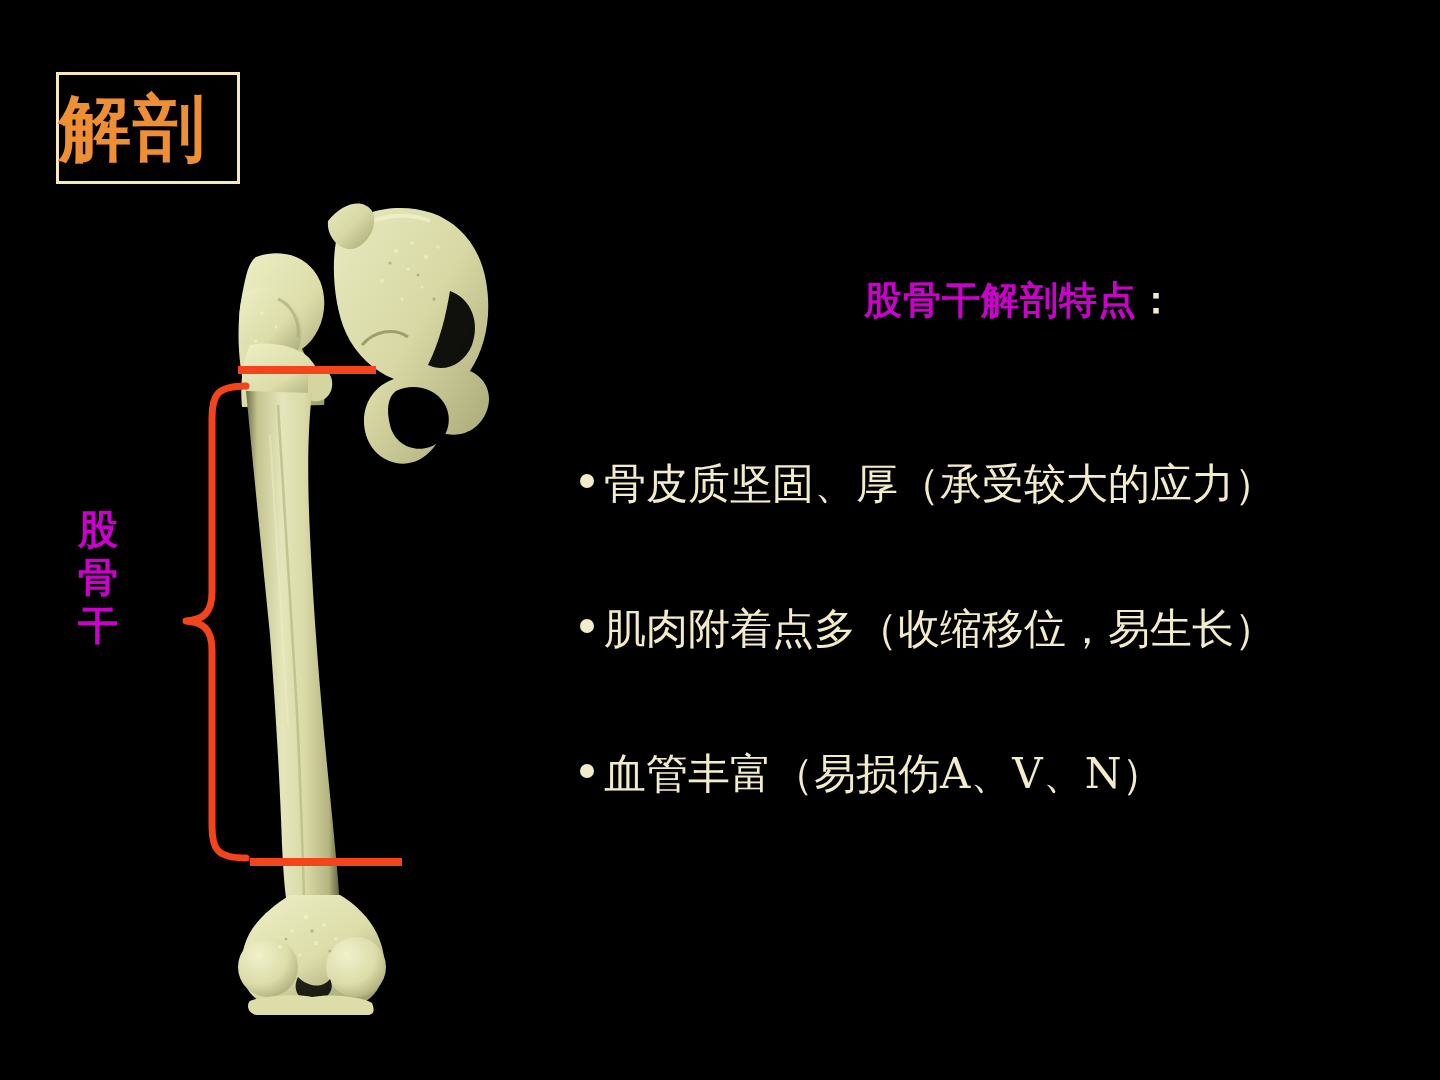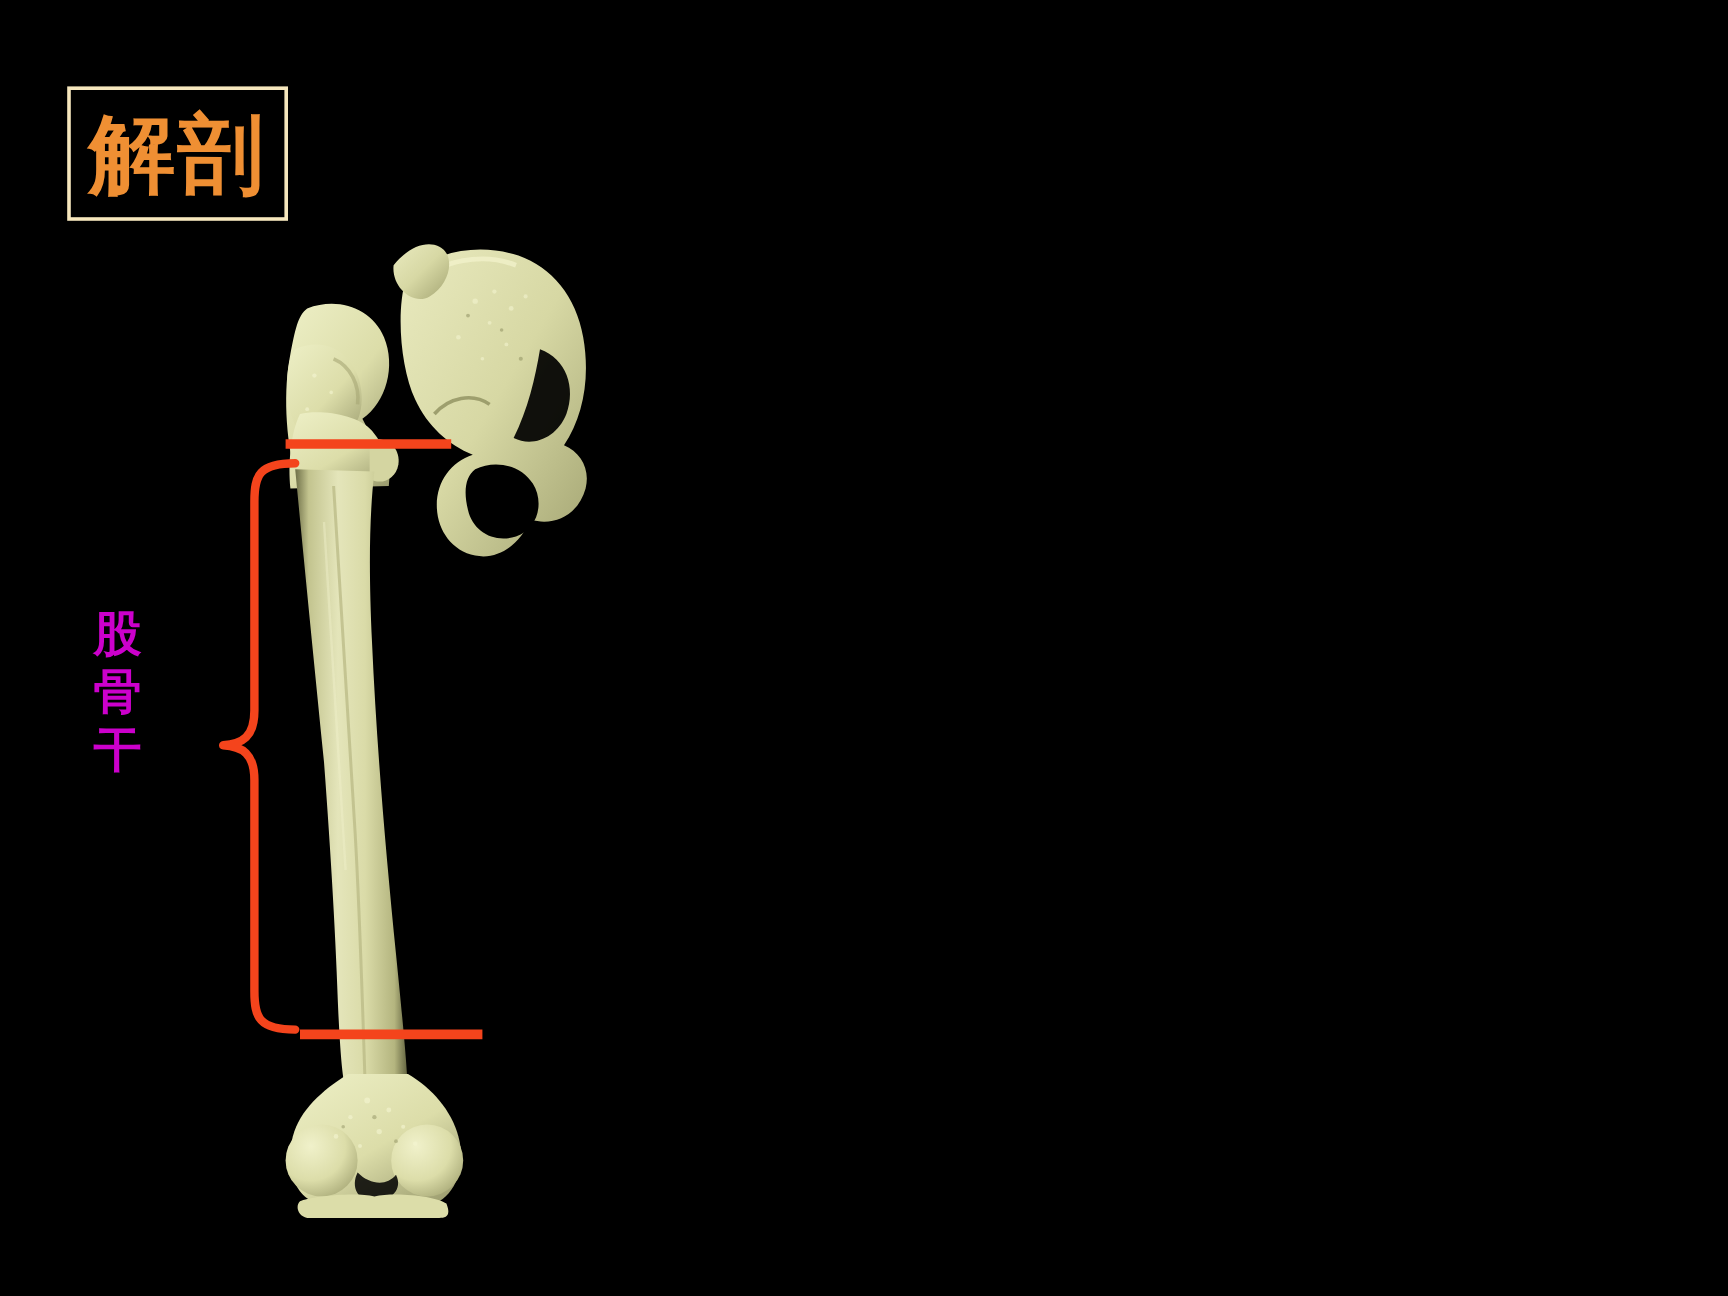--- a/index.html
+++ b/index.html
@@ -27,21 +27,21 @@
   #title-box {
     position: absolute;
     left: 56px;
     top: 72px;
     width: 184px;
     height: 112px;
     border: 3px solid #f6e7bd;
     box-sizing: border-box;
     display: flex;
     align-items: center;
-    justify-content: center;
+    justify-content: flex-start;
   }
   #title-text {
     font-family: "DejaVu Serif", "Liberation Serif", serif;
     font-size: 72px;
     font-weight: bold;
     color: #ef8f33;
     line-height: 1;
     letter-spacing: 2px;
     white-space: nowrap;
   }
@@ -307,14 +307,36 @@
 
     <path d="M 126 206
              C 96 206 92 216 92 238
              L 92 412
              C 92 434 82 440 66 441
              C 82 442 92 448 92 470
              L 92 646
              C 92 668 96 678 126 678" fill="none" stroke="#f4441c" stroke-width="7" stroke-linecap="round" stroke-linejoin="round"></path>
   </svg>
 
+  <div id="right-col">
+
+    <div id="features-heading">
+      <span>股骨干解剖特点</span><span class="colon">：</span>
+    </div>
+
+    <ul class="bullet-list">
+      <li class="bullet-item" id="bullet-1">
+        <span class="bullet-dot"></span>
+        <span class="bullet-text">骨皮质坚固、厚（承受较大的应力）</span>
+      </li>
+      <li class="bullet-item" id="bullet-2">
+        <span class="bullet-dot"></span>
+        <span class="bullet-text">肌肉附着点多（收缩移位，易生长）</span>
+      </li>
+      <li class="bullet-item" id="bullet-3">
+        <span class="bullet-dot"></span>
+        <span class="bullet-text">血管丰富（易损伤A、V、N）</span>
+      </li>
+    </ul>
+
+  </div>
 
 </div>
 
 </body></html>

